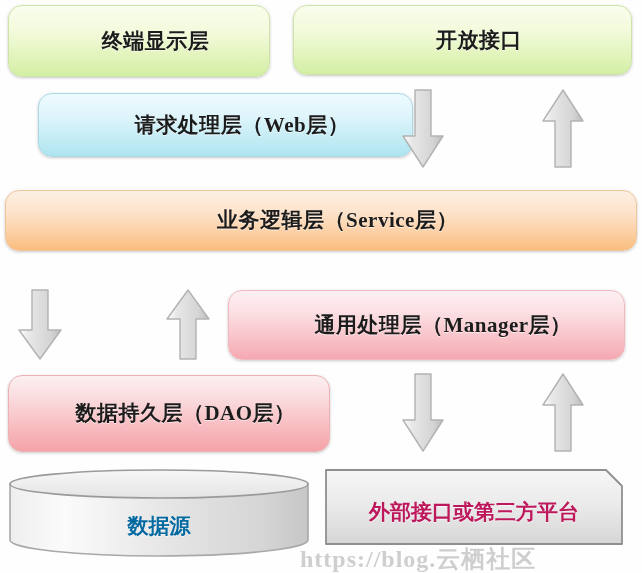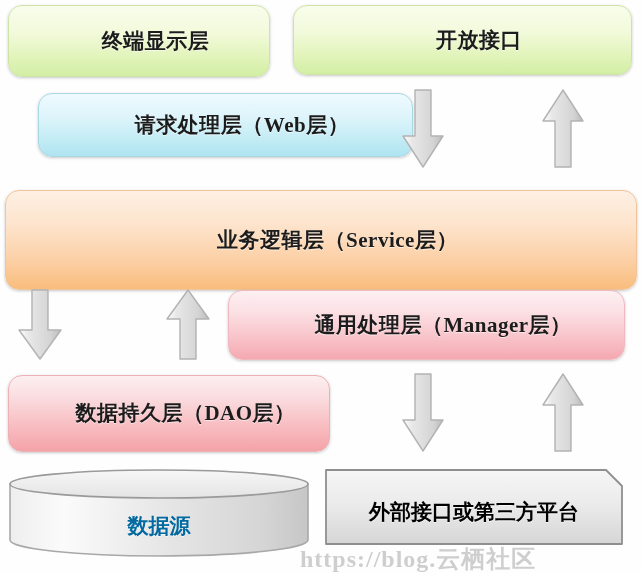--- a/index.html
+++ b/index.html
@@ -83,21 +83,21 @@
   .folded {
     position: absolute;
   }
   .folded .fold-label {
     position: absolute;
     left: 0;
     right: 0;
     text-align: center;
     font-size: 21px;
     font-weight: 700;
-    color: #000000;
+    color: #be185d;
     text-shadow: 0 1px 0 rgba(255,255,255,0.6);
   }
 
   
   .watermark {
     position: absolute;
     color: rgba(120,120,120,0.42);
     font-weight: 700;
     white-space: nowrap;
     pointer-events: none;
@@ -159,21 +159,21 @@
           <stop offset="0%" stop-color="#ffffff"></stop>
           <stop offset="22%" stop-color="#e8e8e8"></stop>
           <stop offset="75%" stop-color="#d4d4d4"></stop>
           <stop offset="100%" stop-color="#bcbcbc"></stop>
         </linearGradient>
       </defs>
       <polygon points="21,2 41,33 29,33 29,79 13,79 13,33 1,33" fill="url(#agu1)" stroke="#b2b2b2" stroke-width="1.4" stroke-linejoin="round"></polygon>
     </svg>
   </div>
 
-  <div class="box box-orange" style="left:5px; top:190px; width:632px; height:100px;">
+  <div class="box box-orange" style="left:5px; top:190px; width:632px; height:61px;">
     <span>业务逻辑层（Service层）</span>
   </div>
 
   <div class="arrow" style="left:18px; top:288px;">
     <svg width="44" height="74" viewBox="0 0 44 74">
       <defs>
         <linearGradient id="agd2" x1="0" y1="0" x2="1" y2="0">
           <stop offset="0%" stop-color="#ffffff"></stop>
           <stop offset="22%" stop-color="#e8e8e8"></stop>
           <stop offset="75%" stop-color="#d4d4d4"></stop>

